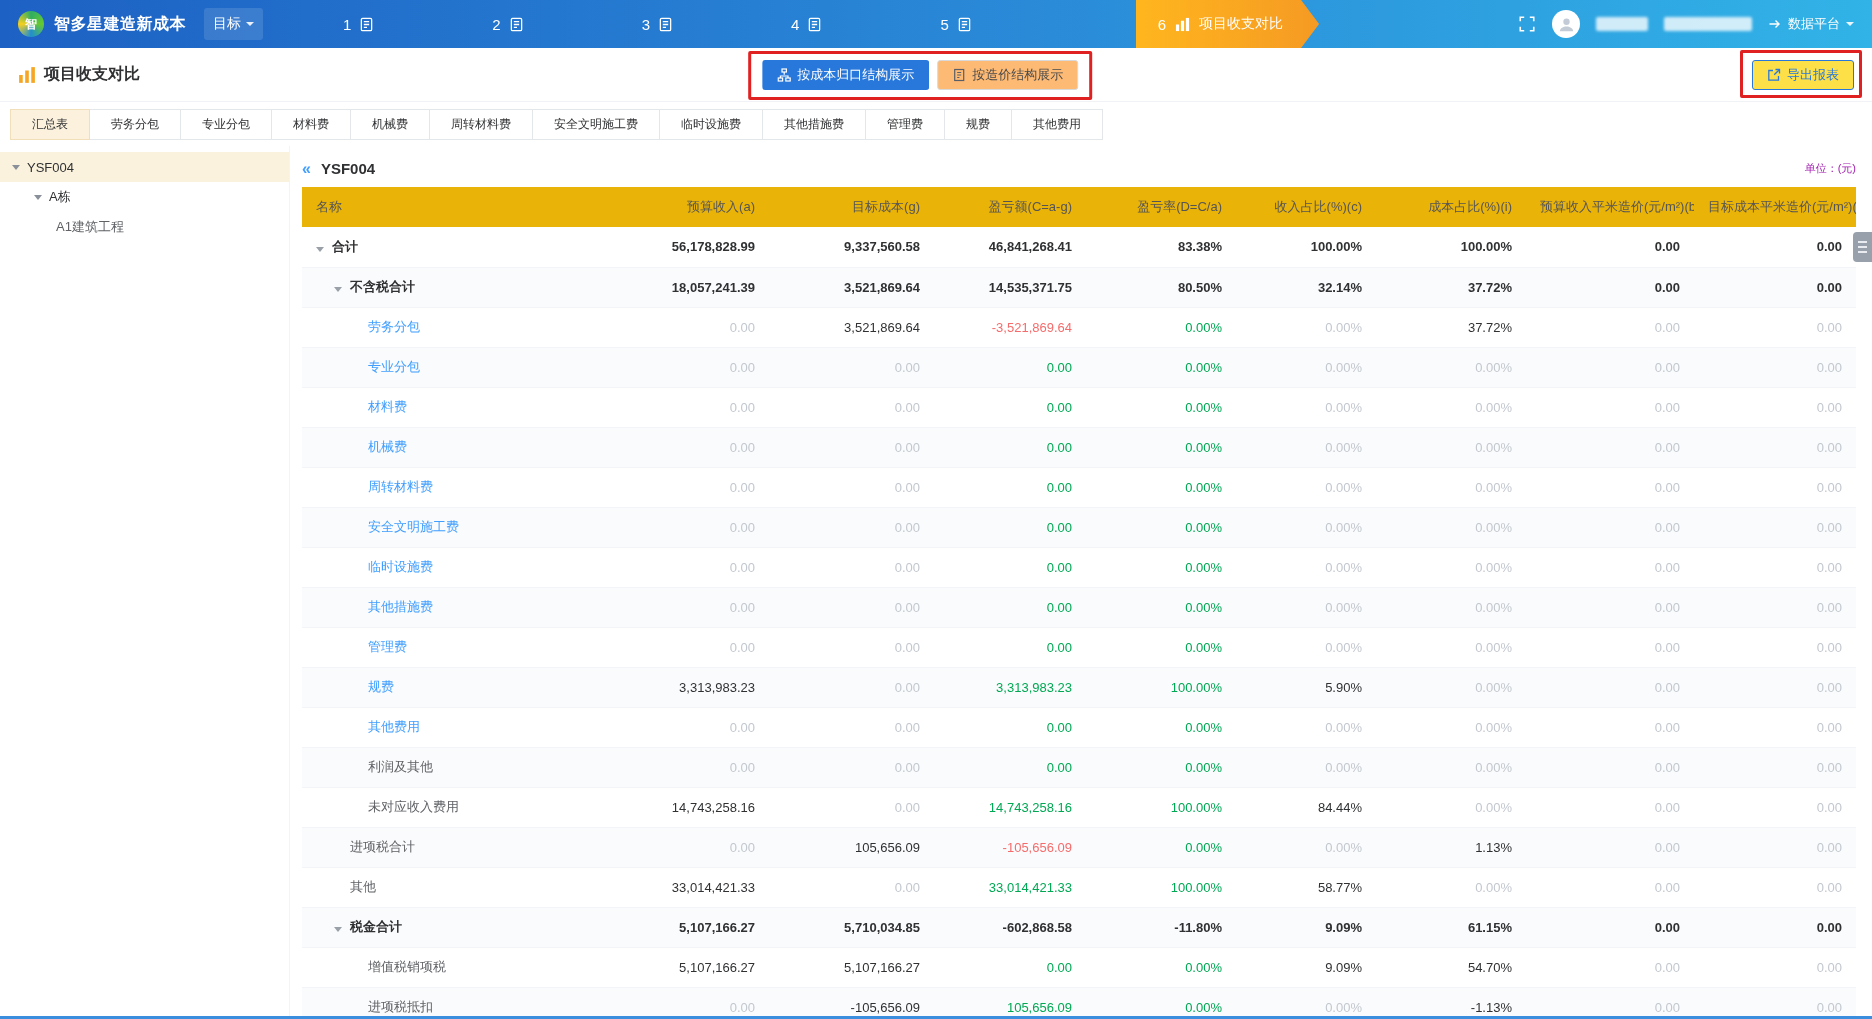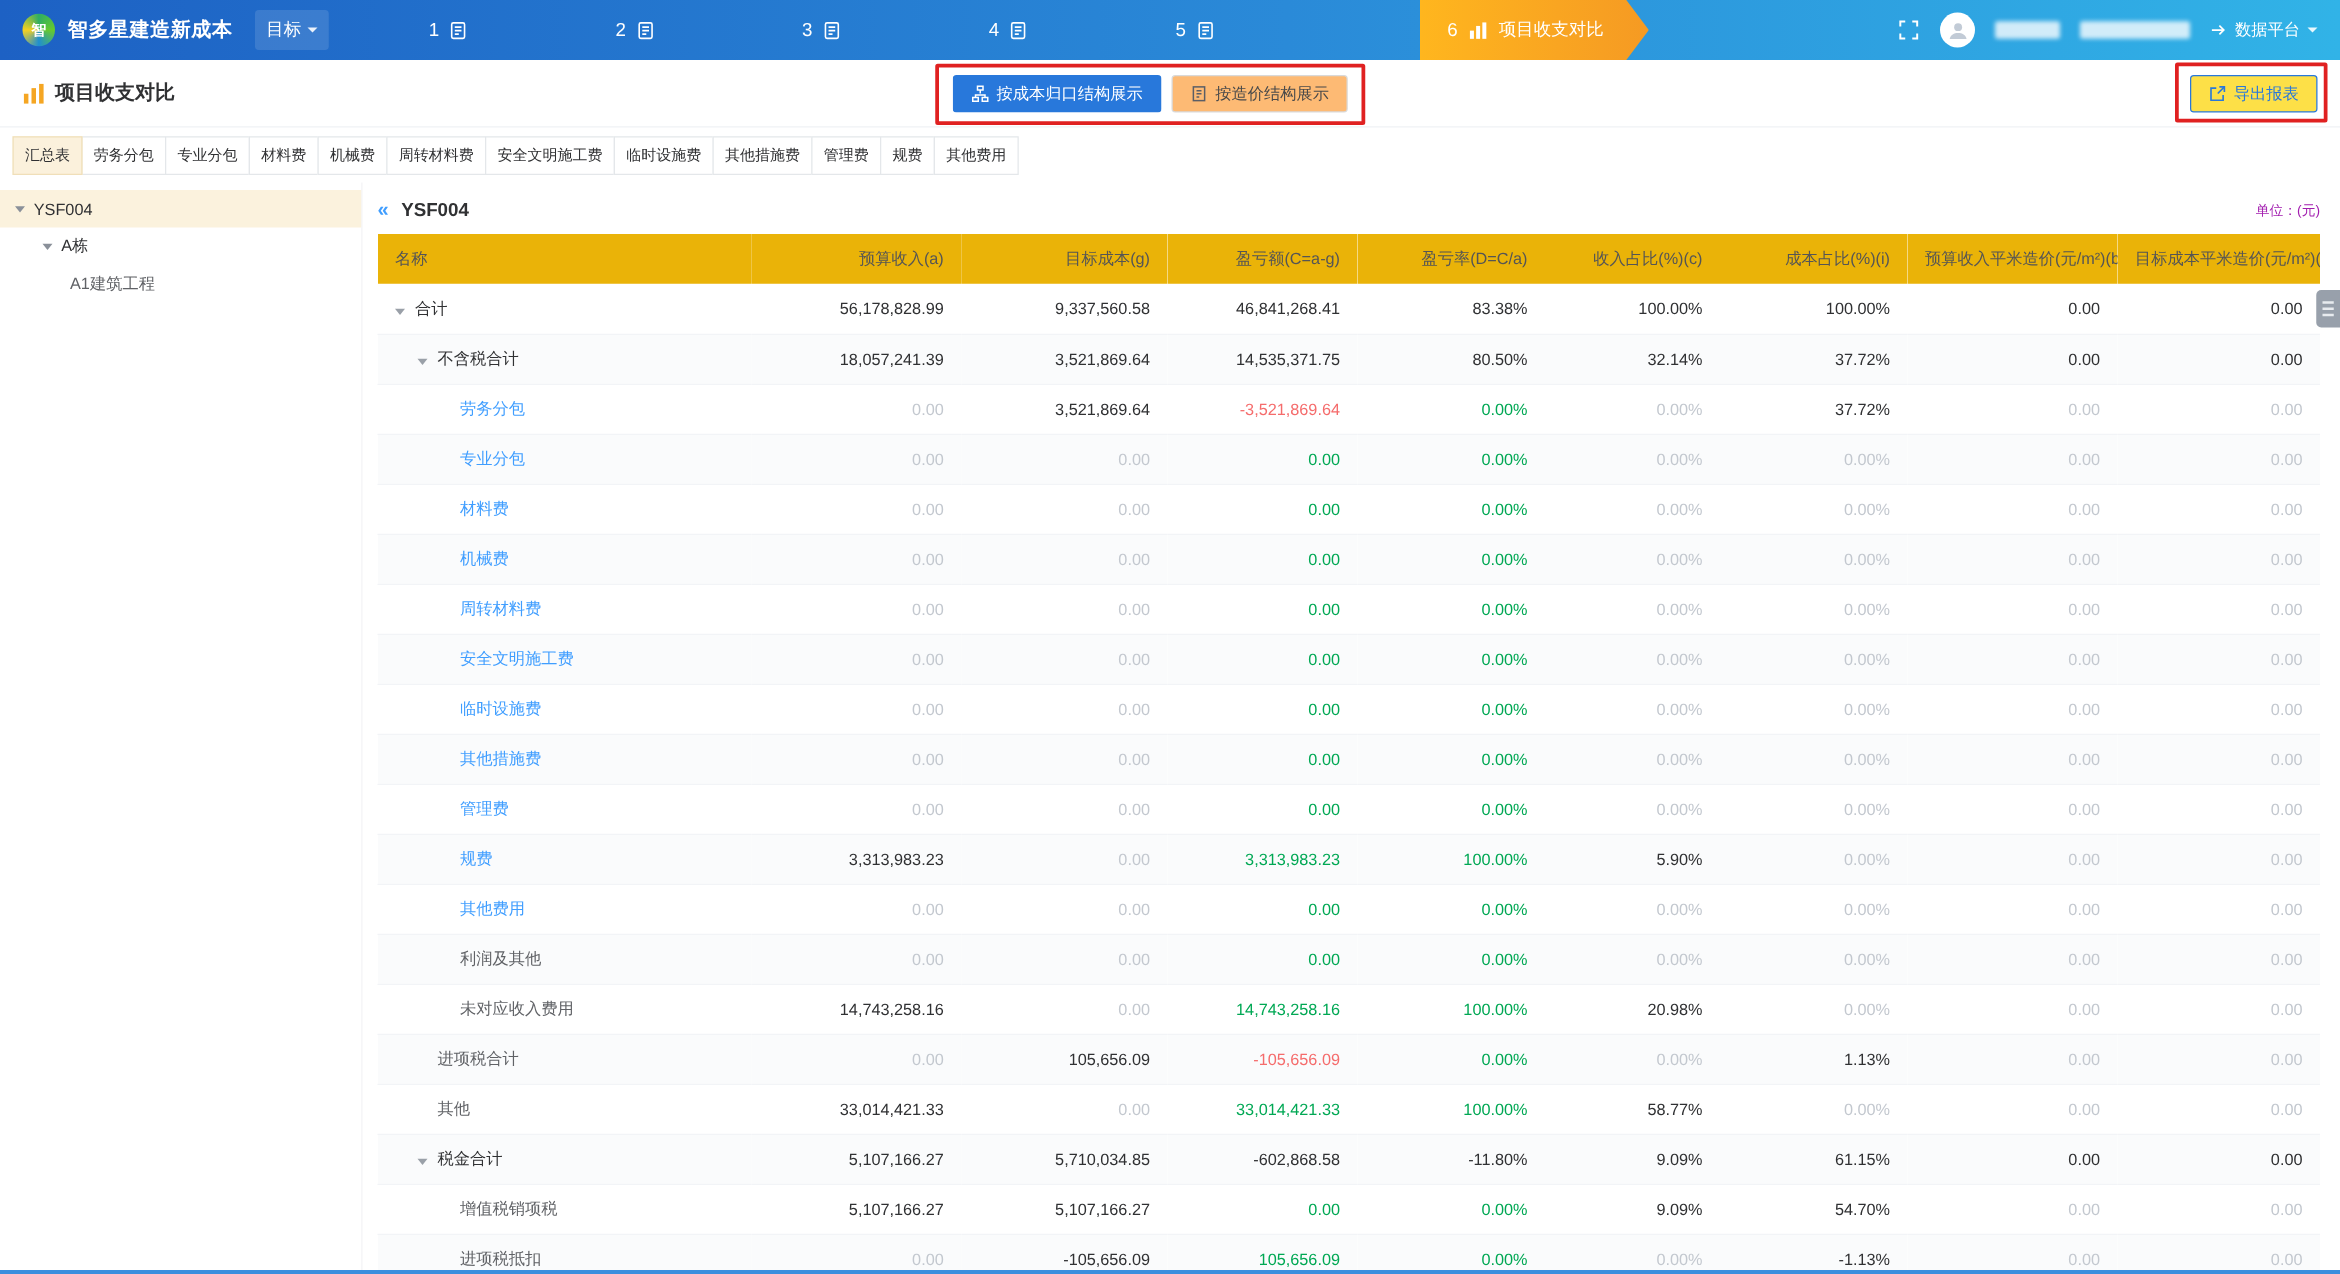--- a/index.html
+++ b/index.html
@@ -47,21 +47,21 @@
   .btn-outline{background:#fde047;color:var(--primary-blue,#2878db);border-color:var(--primary-blue,#2878db)}
   .export-wrap{margin-left:auto;position:relative}
   .annotation{position:absolute;border:3px solid var(--annotation-red,#e02121);
     pointer-events:none;border-radius:2px}
   .annot-center{left:-14px;right:-14px;top:-9px;bottom:-10px}
   .annot-export{left:-12px;right:-8px;top:-10px;bottom:-8px}
 
   
   .tabsbar{display:flex;align-items:center;padding:7px 10px 6px}
   .tab{font-size:12px;color:#303133;background:#fff;border:1px solid #e4e7ea;
-    padding:6px 9px;cursor:pointer;margin-left:-1px;white-space:nowrap}
+    padding:6px 21px;cursor:pointer;margin-left:-1px;white-space:nowrap}
   .tab:first-child{margin-left:0}
   .tab.active{background:var(--active-tab-bg,#fbf1dc);border-color:#f0dfb9;position:relative;z-index:1}
 
   
   .bodywrap{display:flex;height:877px}
   .tree{width:290px;flex:0 0 290px;padding-top:6px;border-right:1px solid #f3f4f6}
   .tree-row{height:30px;display:flex;align-items:center;font-size:13px;color:#303133;cursor:pointer}
   .tree-row.selected{background:#fbf2dd}
   .tree-row.lvl2{color:#606266}
   .tri{width:0;height:0;border-left:4px solid transparent;border-right:4px solid transparent;
@@ -73,21 +73,21 @@
   .unit{margin-left:auto;font-size:11px;color:#a21caf}
 
   table{width:100%;border-collapse:collapse;table-layout:fixed;margin-top:10px}
   thead th{height:40px;background:#eab308;font-size:13px;color:#555;font-weight:500;
     text-align:right;padding:0 14px;white-space:nowrap;overflow:hidden}
   thead th:first-child{text-align:left}
   tbody td{height:40px;font-size:13px;text-align:right;padding:0 14px;
     border-bottom:1px solid #f2f4f7;white-space:nowrap;overflow:hidden}
   tbody td.name-cell{text-align:left;padding-right:4px}
   tbody tr.alt{background:#fafbfc}
-  tr.group td{font-weight:400;color:#303133}
+  tr.group td{font-weight:700;color:#303133}
   td.pos{color:var(--positive-green,#00a854)}
   td.neg{color:var(--negative-red,#f56c6c)}
   td.val{color:#303133}
   td.zero{color:var(--zero-gray,#c3c8cf);font-weight:400}
   .caret-slot{display:inline-block;width:16px;vertical-align:middle}
   .tri-sm{width:0;height:0;border-left:4px solid transparent;border-right:4px solid transparent;
     border-top:5px solid #9aa0a8;display:inline-block;cursor:pointer}
   .row-name-text.link{color:var(--link-blue,#409eff);cursor:pointer}
   .row-name-text.plain{color:#606266}
   .row-name-text.group{color:#303133}
@@ -454,21 +454,21 @@
               <td class="num zero">0.00%</td>
               <td class="num zero">0.00</td>
               <td class="num zero">0.00</td>
             </tr>
             <tr class="">
               <td class="name-cell" style="padding-left: 50px;"><span class="caret-slot"></span><span class="row-name-text plain">未对应收入费用</span></td>
               <td class="num val">14,743,258.16</td>
               <td class="num zero">0.00</td>
               <td class="num pos">14,743,258.16</td>
               <td class="num pos">100.00%</td>
-              <td class="num val">20.98%</td>
+              <td class="num val">84.44%</td>
               <td class="num zero">0.00%</td>
               <td class="num zero">0.00</td>
               <td class="num zero">0.00</td>
             </tr>
             <tr class="alt ">
               <td class="name-cell" style="padding-left: 32px;"><span class="caret-slot"></span><span class="row-name-text plain">进项税合计</span></td>
               <td class="num zero">0.00</td>
               <td class="num val">105,656.09</td>
               <td class="num neg">-105,656.09</td>
               <td class="num pos">0.00%</td>

